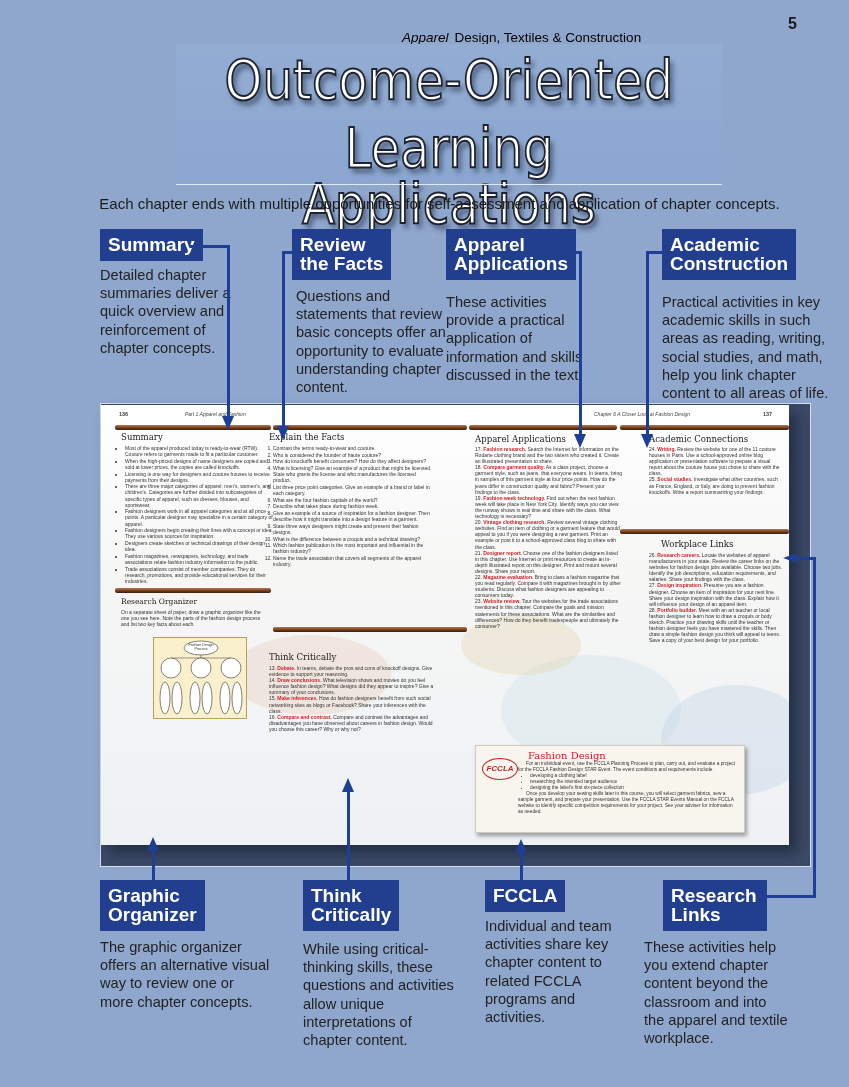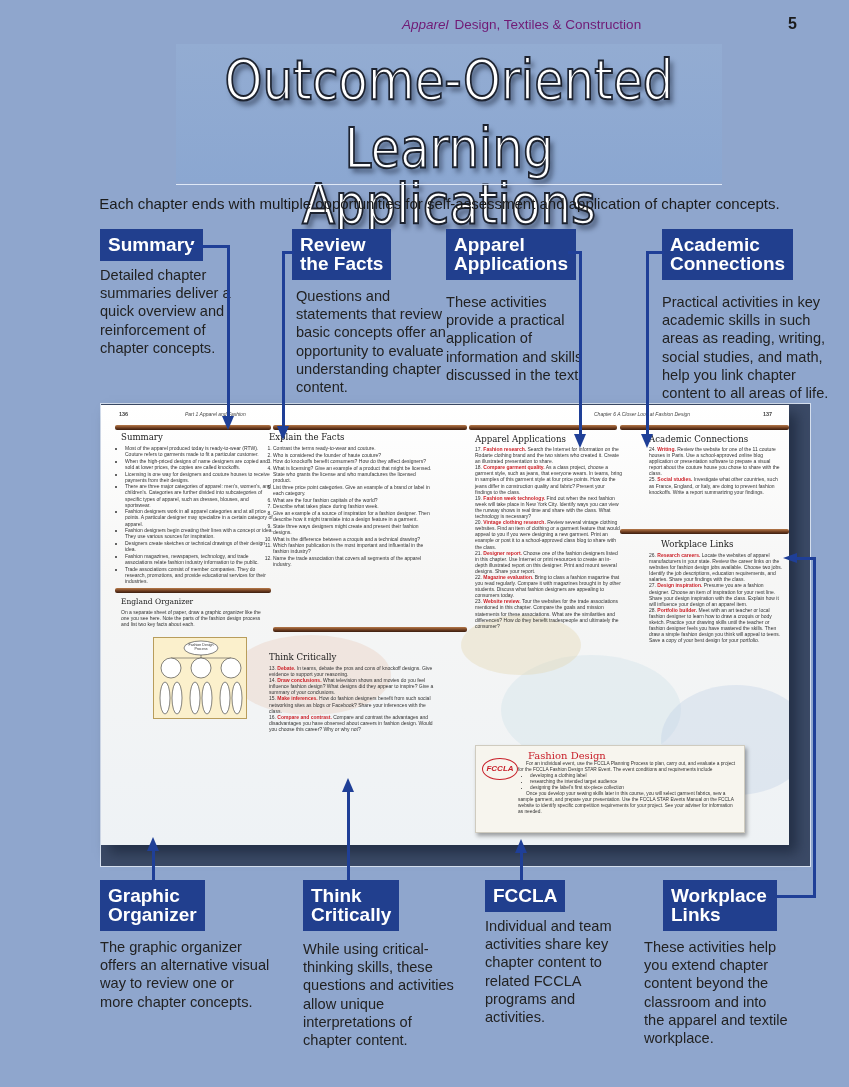--- a/index.html
+++ b/index.html
@@ -4,22 +4,22 @@
 <style>
   * { box-sizing: border-box; margin: 0; padding: 0; }
   html, body { width: 849px; height: 1087px; overflow: hidden; }
   body {
     background: #8fa6cd;
     font-family: "Liberation Sans", sans-serif;
     color: #222;
     position: relative;
   }
   .running-head {
-    position: absolute; top: 17px; left: 402px;
-    font-size: 13.5px; color: #701a75;
+    position: absolute; top: 30px; left: 402px;
+    font-size: 13.5px; color: #000000;
   }
   .running-head i { font-style: italic; margin-right: 6px; }
   .page-num {
     position: absolute; top: 15px; left: 788px;
     font-size: 16px; font-weight: bold; color: #1b1b1b;
   }
   .title-box {
     position: absolute; top: 44px; left: 176px; width: 546px; height: 138px;
     background: linear-gradient(#93acd2, #8ba7d1);
   }
@@ -129,21 +129,21 @@
 <div class="desc" style="top:287px;left:296px;width:150px;">Questions and statements that review basic concepts offer an opportunity to evaluate understanding chapter content.</div>
 
 <div class="label" style="top:229px;left:446px;">
     <div>Apparel</div>
     <div>Applications</div>
   </div>
 <div class="desc" style="top:293px;left:446px;width:140px;">These activities provide a practical application of information and skills discussed in the text.</div>
 
 <div class="label" style="top:229px;left:662px;">
     <div>Academic</div>
-    <div>Connections</div>
+    <div>Construction</div>
   </div>
 <div class="desc" style="top:293px;left:662px;width:180px;">Practical activities in key academic skills in such areas as reading, writing, social studies, and math, help you link chapter content to all areas of life.</div>
 
 <div class="spread-frame"></div>
 <div class="spread">
   <div class="deco" style="top:230px;left:130px;width:160px;height:80px;background:#e9c9b8;"></div>
   <div class="deco" style="top:250px;left:400px;width:180px;height:110px;background:#cbe0e8;"></div>
   <div class="deco" style="top:280px;left:560px;width:150px;height:110px;background:#bccde6;"></div>
   <div class="deco" style="top:210px;left:360px;width:120px;height:60px;background:#e2d3a8;"></div>
 
@@ -168,21 +168,21 @@
       <li>Licensing is one way for designers and couture houses to receive payments from their designs.</li>
       <li>There are three major categories of apparel: men's, women's, and children's. Categories are further divided into subcategories of specific types of apparel, such as dresses, blouses, and sportswear.</li>
       <li>Fashion designers work in all apparel categories and at all price points. A particular designer may specialize in a certain category of apparel.</li>
       <li>Fashion designers begin creating their lines with a concept or idea. They use various sources for inspiration.</li>
       <li>Designers create sketches or technical drawings of their design idea.</li>
       <li>Fashion magazines, newspapers, technology, and trade associations relate fashion industry information to the public.</li>
       <li>Trade associations consist of member companies. They do research, promotions, and provide educational services for their industries.</li>
     </ul>
   </div>
 
-  <div class="sec-title" style="top:192px;left:20px;font-size:7.5px;">England Organizer</div>
+  <div class="sec-title" style="top:192px;left:20px;font-size:7.5px;">Research Organizer</div>
   <div class="sec-body" style="top:204px;left:20px;width:148px;">On a separate sheet of paper, draw a graphic organizer like the one you see here. Note the parts of the fashion design process and list two key facts about each.</div>
   <div class="go-box" style="top:232px;left:52px;width:94px;height:82px;">
     <svg width="94" height="82" viewBox="0 0 94 82">
       <ellipse cx="47" cy="10" rx="17" ry="7" fill="#fff" stroke="#333" stroke-width="0.6"></ellipse>
       <line x1="47" y1="17" x2="47" y2="20" stroke="#333" stroke-width="0.5"></line>
       <line x1="17" y1="20" x2="77" y2="20" stroke="#333" stroke-width="0.5"></line>
       <circle cx="17" cy="30" r="10" fill="#fff" stroke="#333" stroke-width="0.6"></circle>
       <circle cx="47" cy="30" r="10" fill="#fff" stroke="#333" stroke-width="0.6"></circle>
       <circle cx="77" cy="30" r="10" fill="#fff" stroke="#333" stroke-width="0.6"></circle>
       <ellipse cx="11" cy="60" rx="5" ry="16" fill="#fff" stroke="#333" stroke-width="0.6"></ellipse>
@@ -296,16 +296,16 @@
 <div class="label" style="top:880px;left:303px;">
     <div>Think</div>
     <div>Critically</div>
   </div>
 <div class="desc" style="top:940px;left:303px;width:160px;">While using critical-thinking skills, these questions and activities allow unique interpretations of chapter content.</div>
 
 <div class="label" style="top:880px;left:485px;"><span>FCCLA</span></div>
 <div class="desc" style="top:917px;left:485px;width:140px;">Individual and team activities share key chapter content to related FCCLA programs and activities.</div>
 
 <div class="label" style="top:880px;left:663px;padding-right:10px;">
-    <div>Workplace</div>
+    <div>Research</div>
     <div>Links</div>
   </div>
 <div class="desc" style="top:938px;left:644px;width:145px;">These activities help you extend chapter content beyond the classroom and into the apparel and textile workplace.</div>
 
 </body></html>

